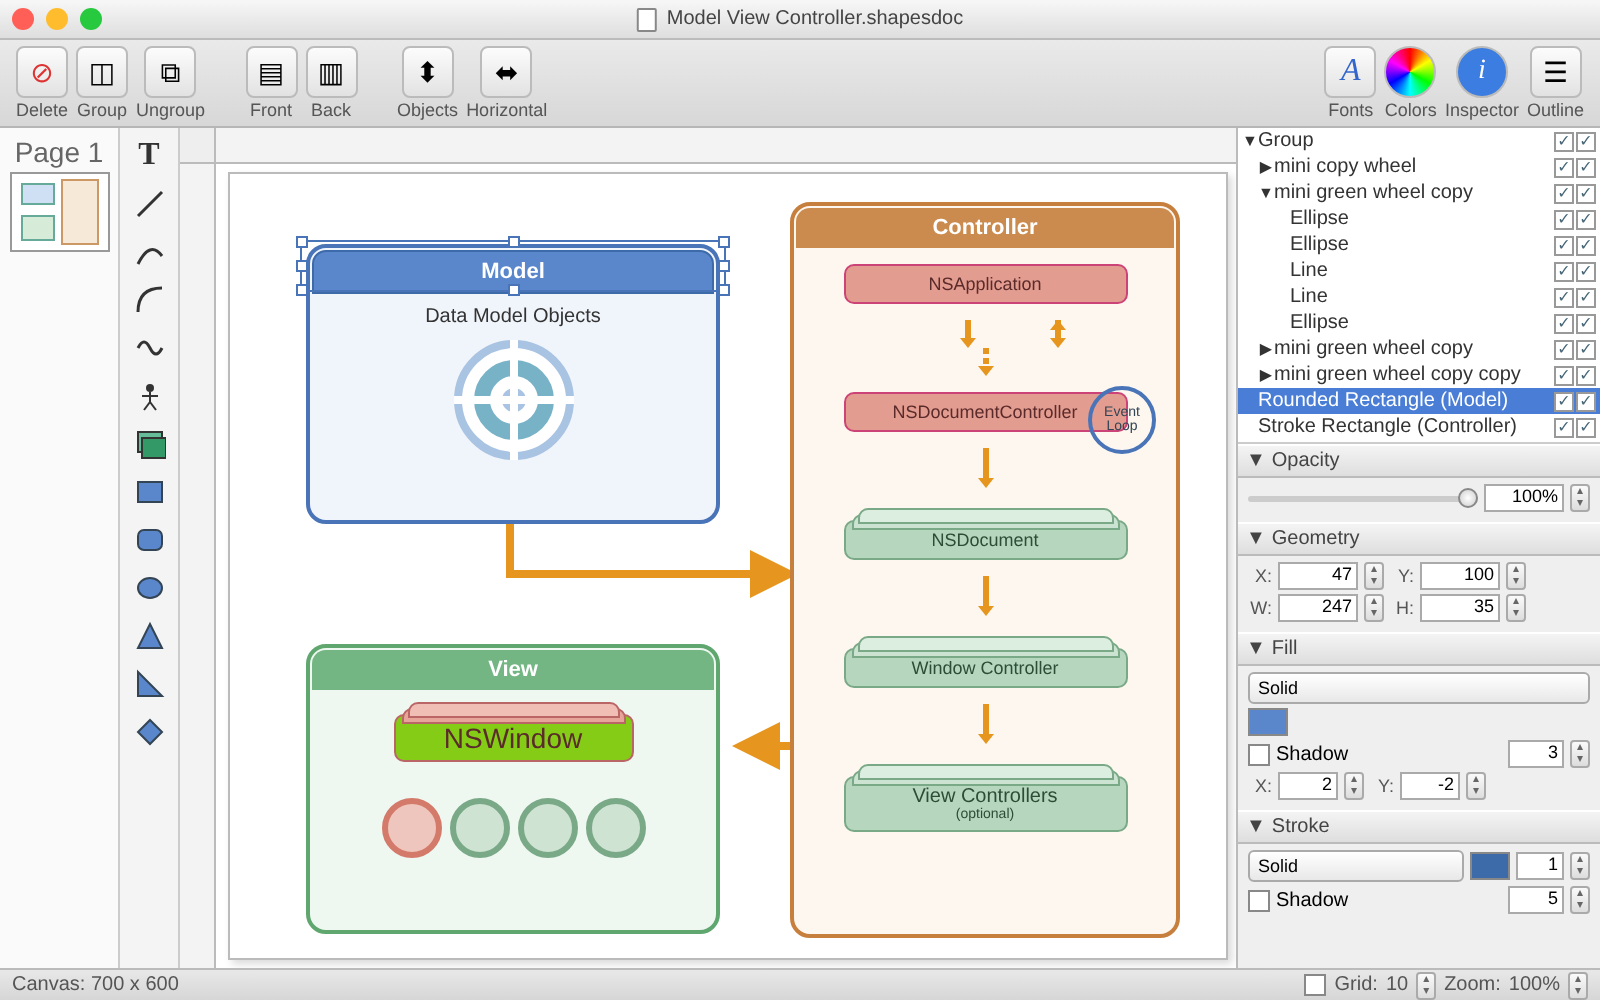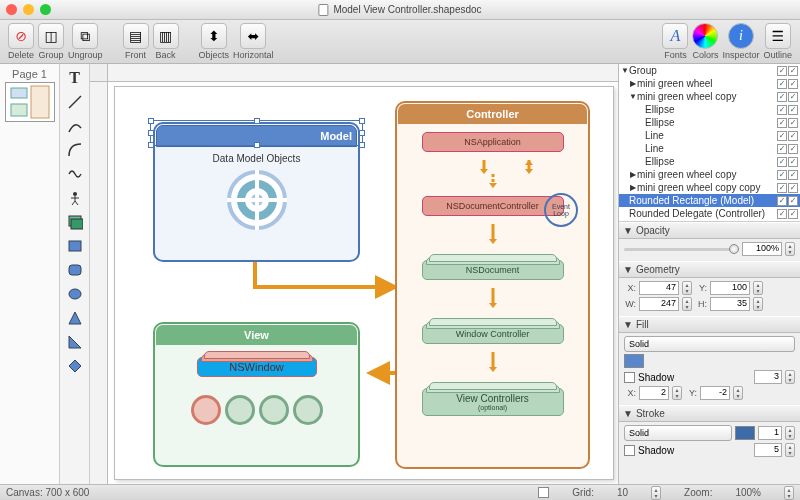--- a/index.html
+++ b/index.html
@@ -10,42 +10,42 @@
 .tl-title{position:absolute;left:50%;transform:translateX(-50%);font-size:11px;color:#444;display:flex;align-items:center;gap:5px}
 .doc-icon{width:10px;height:12px;background:#fff;border:1px solid #888;border-radius:1px;display:inline-block}
 .toolbar{height:44px;background:linear-gradient(#eaeaea,#d7d7d7);border-bottom:1px solid #b6b6b6;display:flex;align-items:center;padding:0 8px;gap:4px}
 .tb-group{display:flex;flex-direction:column;align-items:center;gap:1px}
 .tb-icon{width:26px;height:26px;border:1px solid #bbb;border-radius:4px;background:linear-gradient(#fcfcfc,#e2e2e2);display:flex;align-items:center;justify-content:center;font-size:14px}
 .tb-label{font-size:9px;color:#555}
 .tb-sep{flex:0 0 12px}
 .tb-spacer{flex:1}
 .main{flex:1;display:flex;overflow:hidden}
 .pages{width:60px;background:#fafafa;border-right:1px solid #ccc;padding:4px;display:flex;flex-direction:column;align-items:center}
-.page-tab{font-size:11px;color:#666;margin-bottom:2px}
+.page-tab{font-size:14px;color:#666;margin-bottom:2px}
 .page-thumb{width:50px;height:40px;background:#fff;border:1px solid #999;display:flex;align-items:center;justify-content:center}
 .tools{width:30px;background:#f4f4f4;border-right:1px solid #ccc;display:flex;flex-direction:column;align-items:center;padding:3px;gap:2px}
 .tool{width:24px;height:22px;display:flex;align-items:center;justify-content:center;border:1px solid transparent;border-radius:2px;font-size:14px;color:#333}
 .tool svg{width:16px;height:16px}
 .canvas-wrap{flex:1;background:#fff;position:relative;overflow:hidden}
 .ruler-h{position:absolute;top:0;left:18px;right:0;height:18px;background:#f3f3f3;border-bottom:1px solid #bbb;font-size:7px;color:#888;display:flex}
 .ruler-v{position:absolute;top:18px;left:0;bottom:0;width:18px;background:#f3f3f3;border-right:1px solid #bbb}
 .ruler-corner{position:absolute;top:0;left:0;width:18px;height:18px;background:#eee;border-right:1px solid #bbb;border-bottom:1px solid #bbb}
 .canvas{position:absolute;top:22px;left:24px;right:4px;bottom:4px;background:#fff;border:1px solid #bbb;box-shadow:2px 2px 4px rgba(0,0,0,0.15)}
 .canvas-inner{position:relative;width:100%;height:100%}
 
 .box-model{position:absolute;left:38px;top:35px;width:207px;height:140px;border:2px solid #4a74b8;border-radius:10px;background:#f0f4fb}
-.box-model-title{background:#5a87cb;color:#fff;text-align:right;padding:4px;font-size:11px;font-weight:bold;border-radius:7px 7px 0 0;margin:1px;border:1px solid #3d6aa8}
+.box-model-title{background:#5a87cb;color:#fff;text-align:center;padding:4px;font-size:11px;font-weight:bold;border-radius:7px 7px 0 0;margin:1px;border:1px solid #3d6aa8}
 .model-sel{position:absolute;left:35px;top:33px;width:213px;border:1px solid #4a74b8}
 .handle{position:absolute;width:6px;height:6px;background:#fff;border:1px solid #4a74b8}
 .model-text{text-align:center;margin-top:6px;font-size:10px;color:#333}
 .wheel{width:60px;height:60px;margin:6px auto;position:relative}
 .wheel .c{position:absolute;border-radius:50%}
 .box-view{position:absolute;left:38px;top:235px;width:207px;height:145px;border:2px solid #5fa76e;border-radius:10px;background:#eef7f0}
 .box-view-title{background:#73b683;color:#fff;text-align:center;padding:4px;font-size:11px;font-weight:bold;border-radius:7px 7px 0 0;margin:1px}
-.view-nswin{background:#0ea5e9;border:1px solid #b66;border-radius:5px;width:120px;margin:12px auto 4px;text-align:center;padding:3px;font-size:11px;color:#5b2b2b;position:relative}
+.view-nswin{background:#84cc16;border:1px solid #b66;border-radius:5px;width:120px;margin:12px auto 4px;text-align:center;padding:3px;font-size:14px;color:#5b2b2b;position:relative}
 .view-nswin::before,.view-nswin::after{content:"";position:absolute;background:#e7a498;border:1px solid #b66;border-radius:5px 5px 0 0;height:6px}
 .view-nswin::before{top:-4px;left:3px;right:3px}
 .view-nswin::after{top:-7px;left:6px;right:6px;background:#f0beb4}
 .circles{display:flex;justify-content:center;gap:4px;margin-top:18px}
 .circles .cc{width:30px;height:30px;border-radius:50%;border:3px solid}
 .view-text{text-align:center;margin-top:6px;font-size:10px;color:#333}
 .box-ctrl{position:absolute;left:280px;top:14px;width:195px;height:368px;border:2px solid #c77f3e;border-radius:10px;background:#fdf7ef}
 .box-ctrl-title{background:#cb8b4e;color:#fff;text-align:center;padding:4px;font-size:11px;font-weight:bold;border-radius:7px 7px 0 0;margin:1px}
 .ctrl-item{border-radius:5px;margin:8px auto;text-align:center;padding:4px;font-size:9px;width:142px}
 .ci-red{background:#e39c90;border:1px solid #c47;color:#5b2b2b}
@@ -67,21 +67,21 @@
 .panel-body{padding:3px 5px;background:#efefef}
 .field-row{display:flex;align-items:center;gap:3px;margin-bottom:2px}
 .fld-lbl{font-size:9px;color:#555;min-width:12px;text-align:right}
 .fld-in{width:40px;height:14px;border:1px solid #aaa;background:#fff;font-size:9px;padding:0 2px;text-align:right}
 .stepper{width:10px;height:14px;background:linear-gradient(#fafafa,#ddd);border:1px solid #aaa;border-radius:2px;font-size:6px;line-height:6px;text-align:center;color:#666}
 .slider{flex:1;height:3px;background:#ccc;border-radius:2px;position:relative;margin:4px 0}
 .slider-th{position:absolute;width:10px;height:10px;background:radial-gradient(#fff,#ccc);border:1px solid #888;border-radius:50%;top:-4px}
 .sel-pop{height:16px;border:1px solid #aaa;background:linear-gradient(#fff,#e8e8e8);border-radius:3px;padding:0 4px;font-size:9px;display:flex;align-items:center;flex:1}
 .swatch{width:20px;height:14px;border:1px solid #888}
 .checkbox{width:11px;height:11px;border:1px solid #888;background:#fff}
-.statusbar{height:16px;background:linear-gradient(#e8e8e8,#d6d6d6);border-top:1px solid #bbb;display:flex;align-items:center;padding:0 6px;font-size:9px;color:#555;gap:23px}
+.statusbar{height:16px;background:linear-gradient(#e8e8e8,#d6d6d6);border-top:1px solid #bbb;display:flex;align-items:center;padding:0 6px;font-size:9px;color:#555;gap:4px}
 .statusbar .sp{flex:1}
 svg.arrow-svg{position:absolute;pointer-events:none}
 </style>
 </head>
 <body>
 
 <div class="titlebar">
   <div class="tl-btns">
     <div class="tl-dot" style="background:#ff5f56"></div>
     <div class="tl-dot" style="background:#ffbd2e"></div>
@@ -323,21 +323,21 @@
           <span class="tree-disc">▼</span>
           <span>Group</span>
           <span class="tree-cbs">
             <span class="tree-cb">✓</span>
             <span class="tree-cb">✓</span>
           </span>
         </div>
         <div class="tree-row">
           <span style="width:8px"></span>
           <span class="tree-disc">▶</span>
-          <span>mini green wheel</span>
+          <span>mini copy wheel</span>
           <span class="tree-cbs">
             <span class="tree-cb">✓</span>
             <span class="tree-cb">✓</span>
           </span>
         </div>
         <div class="tree-row">
           <span style="width:8px"></span>
           <span class="tree-disc">▼</span>
           <span>mini green wheel copy</span>
           <span class="tree-cbs">
@@ -413,21 +413,21 @@
           <span class="tree-disc"></span>
           <span>Rounded Rectangle (Model)</span>
           <span class="tree-cbs">
             <span class="tree-cb">✓</span>
             <span class="tree-cb">✓</span>
           </span>
         </div>
         <div class="tree-row">
           <span style="width:0px"></span>
           <span class="tree-disc"></span>
-          <span>Rounded Delegate (Controller)</span>
+          <span>Stroke Rectangle (Controller)</span>
           <span class="tree-cbs">
             <span class="tree-cb">✓</span>
             <span class="tree-cb">✓</span>
           </span>
         </div>
         <div class="tree-row">
           <span style="width:0px"></span>
           <span class="tree-disc"></span>
           <span>Text (Data Model Objects)</span>
           <span class="tree-cbs">

